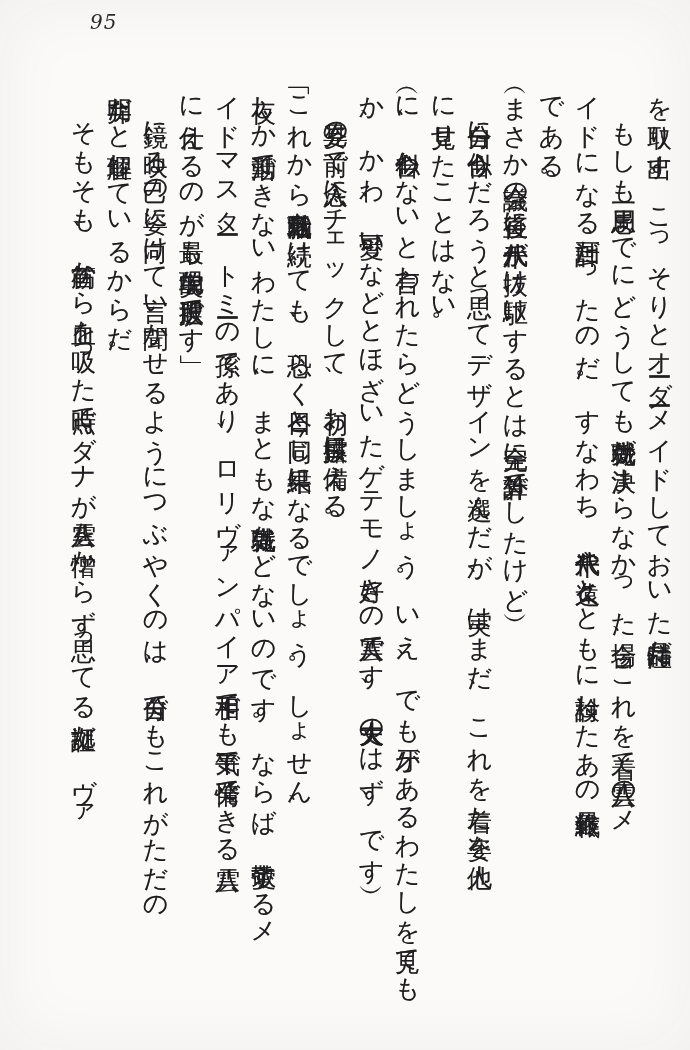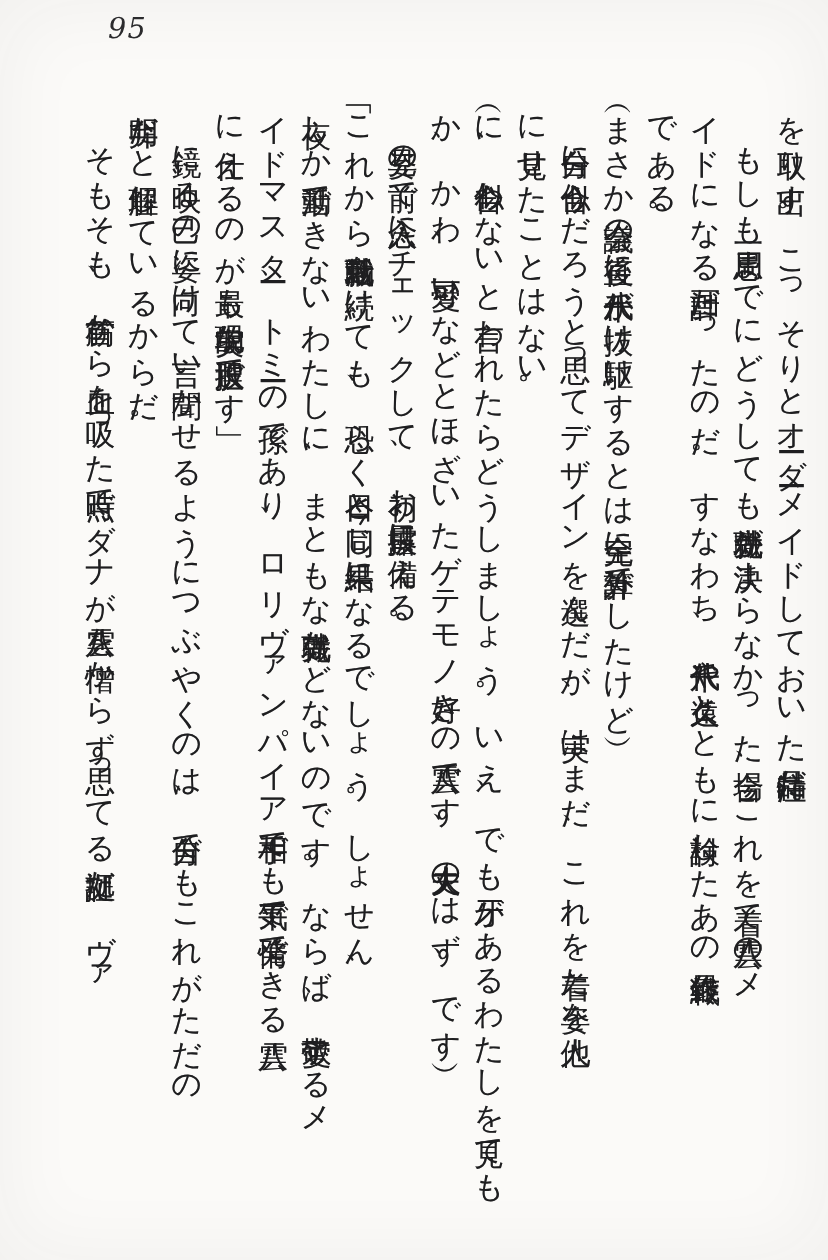--- a/index.html
+++ b/index.html
@@ -16,21 +16,21 @@
     position: relative;
     width: 690px;
     height: 1050px;
     background: #fbfaf8;
     box-shadow: inset 0 0 70px rgba(40,40,40,0.05);
   }
   .page-number {
     position: absolute;
     top: 10px;
     left: 90px;
-    font-size: 24px;
+    font-size: 20px;
     font-style: italic;
     letter-spacing: 1px;
     color: #2b2b2d;
   }
   .text-block {
     position: absolute;
     top: 79px;
     right: 13px;
     height: 957px;
     writing-mode: vertical-rl;

